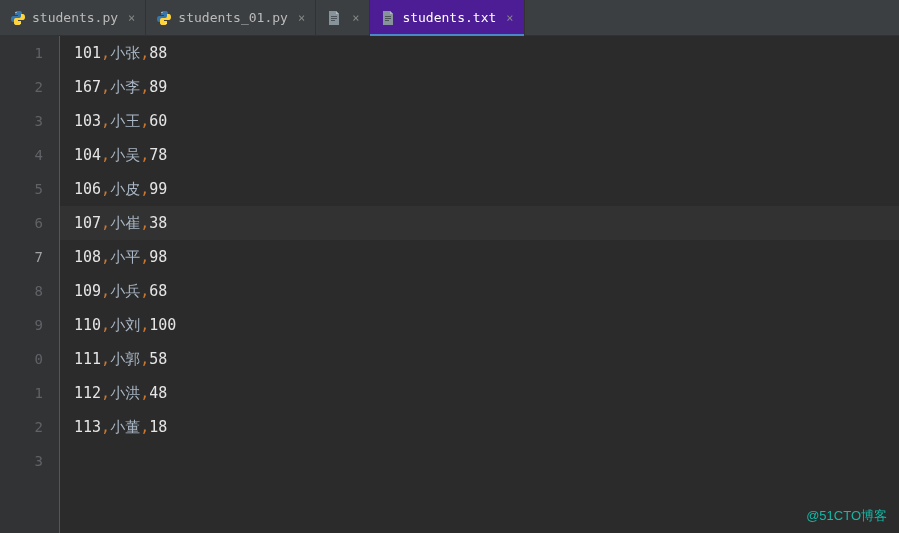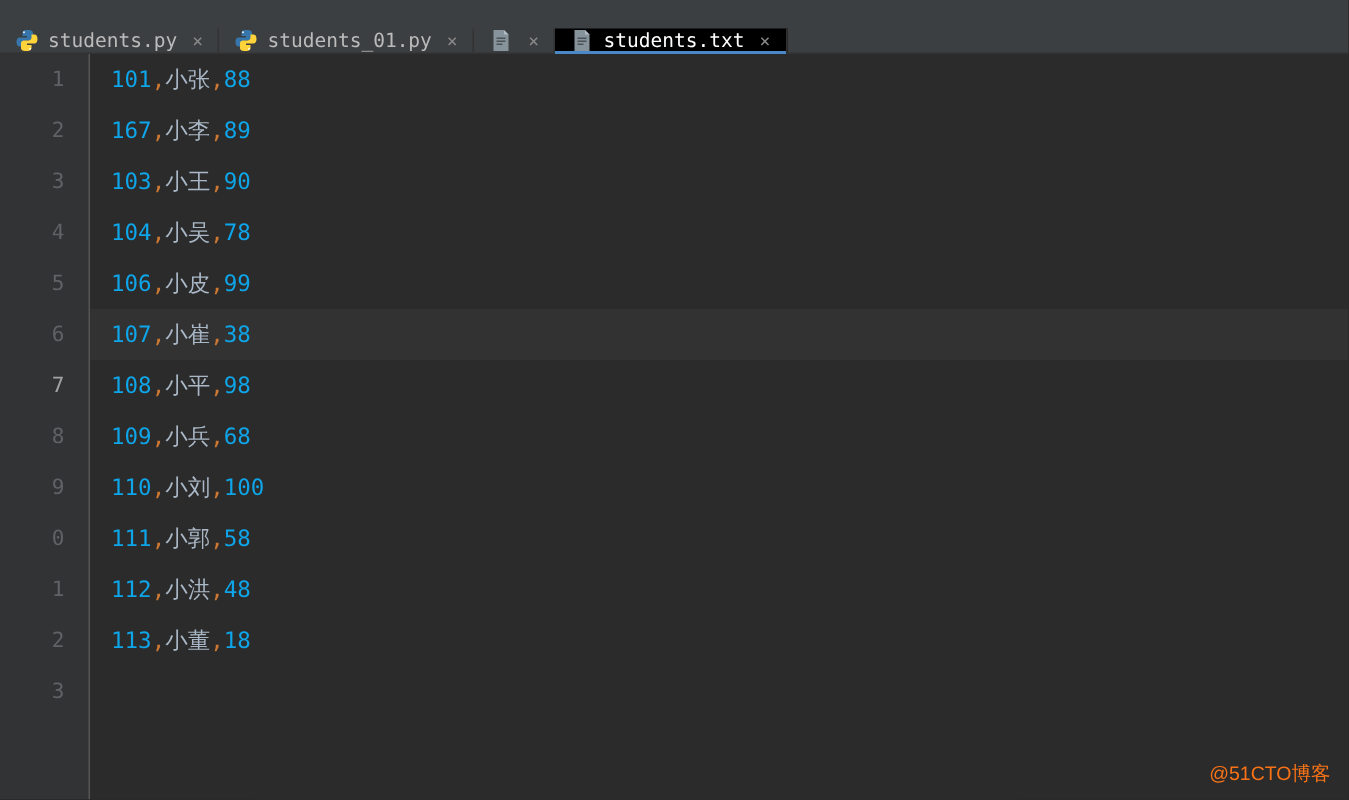--- a/index.html
+++ b/index.html
@@ -10,35 +10,34 @@
       width: 899px;
       height: 533px;
       overflow: hidden;
       position: relative;
     }
     .tab-bar {
       display: flex;
       background: #3c3f41;
       height: 36px;
       border-bottom: 1px solid #323232;
-      align-items: flex-end;
     }
     .tab {
       display: flex;
       align-items: center;
       padding: 0 10px;
       gap: 6px;
       cursor: pointer;
       color: #bbbbbb;
       font-size: 13px;
       border-right: 1px solid #323232;
       position: relative;
     }
     .tab.active {
-      background: #000000;
+      background: #4c1d95;
       color: #ffffff;
     }
     .tab.active::after {
       content: '';
       position: absolute;
       bottom: -1px;
       left: 0;
       right: 0;
       height: 2px;
       background: #4a88c7;
@@ -87,28 +86,28 @@
       height: 34px;
       line-height: 34px;
       white-space: pre;
     }
     .line.active {
       background: #323232;
       margin-left: -14px;
       padding-left: 14px;
       width: calc(100% + 14px);
     }
-    .num { color: #0ea5e9; }
+    .num { color: #e5e5e5; }
     .cjk { color: #a9b7c6; }
     .comma { color: #cc7832; }
     .watermark {
       position: absolute;
       bottom: 8px;
       right: 12px;
-      color: #f97316;
+      color: #14b8a6;
       font-size: 13px;
       font-family: sans-serif;
     }
   </style>
 </head>
 <body>
 
 <div class="tab-bar" id="tab-bar">
     <div class="tab">
       <span class="tab-icon">
@@ -173,21 +172,21 @@
       <div class="gutter-line">8</div>
       <div class="gutter-line">9</div>
       <div class="gutter-line">0</div>
       <div class="gutter-line">1</div>
       <div class="gutter-line">2</div>
       <div class="gutter-line">3</div>
     </div>
   <div class="content" id="content">
       <div class="line"><span class="num">101</span><span class="comma">,</span><span class="cjk">小张</span><span class="comma">,</span><span class="num">88</span></div>
       <div class="line"><span class="num">167</span><span class="comma">,</span><span class="cjk">小李</span><span class="comma">,</span><span class="num">89</span></div>
-      <div class="line"><span class="num">103</span><span class="comma">,</span><span class="cjk">小王</span><span class="comma">,</span><span class="num">90</span></div>
+      <div class="line"><span class="num">103</span><span class="comma">,</span><span class="cjk">小王</span><span class="comma">,</span><span class="num">60</span></div>
       <div class="line"><span class="num">104</span><span class="comma">,</span><span class="cjk">小吴</span><span class="comma">,</span><span class="num">78</span></div>
       <div class="line"><span class="num">106</span><span class="comma">,</span><span class="cjk">小皮</span><span class="comma">,</span><span class="num">99</span></div>
       <div class="line active"><span class="num">107</span><span class="comma">,</span><span class="cjk">小崔</span><span class="comma">,</span><span class="num">38</span></div>
       <div class="line"><span class="num">108</span><span class="comma">,</span><span class="cjk">小平</span><span class="comma">,</span><span class="num">98</span></div>
       <div class="line"><span class="num">109</span><span class="comma">,</span><span class="cjk">小兵</span><span class="comma">,</span><span class="num">68</span></div>
       <div class="line"><span class="num">110</span><span class="comma">,</span><span class="cjk">小刘</span><span class="comma">,</span><span class="num">100</span></div>
       <div class="line"><span class="num">111</span><span class="comma">,</span><span class="cjk">小郭</span><span class="comma">,</span><span class="num">58</span></div>
       <div class="line"><span class="num">112</span><span class="comma">,</span><span class="cjk">小洪</span><span class="comma">,</span><span class="num">48</span></div>
       <div class="line"><span class="num">113</span><span class="comma">,</span><span class="cjk">小董</span><span class="comma">,</span><span class="num">18</span></div>
     </div>

